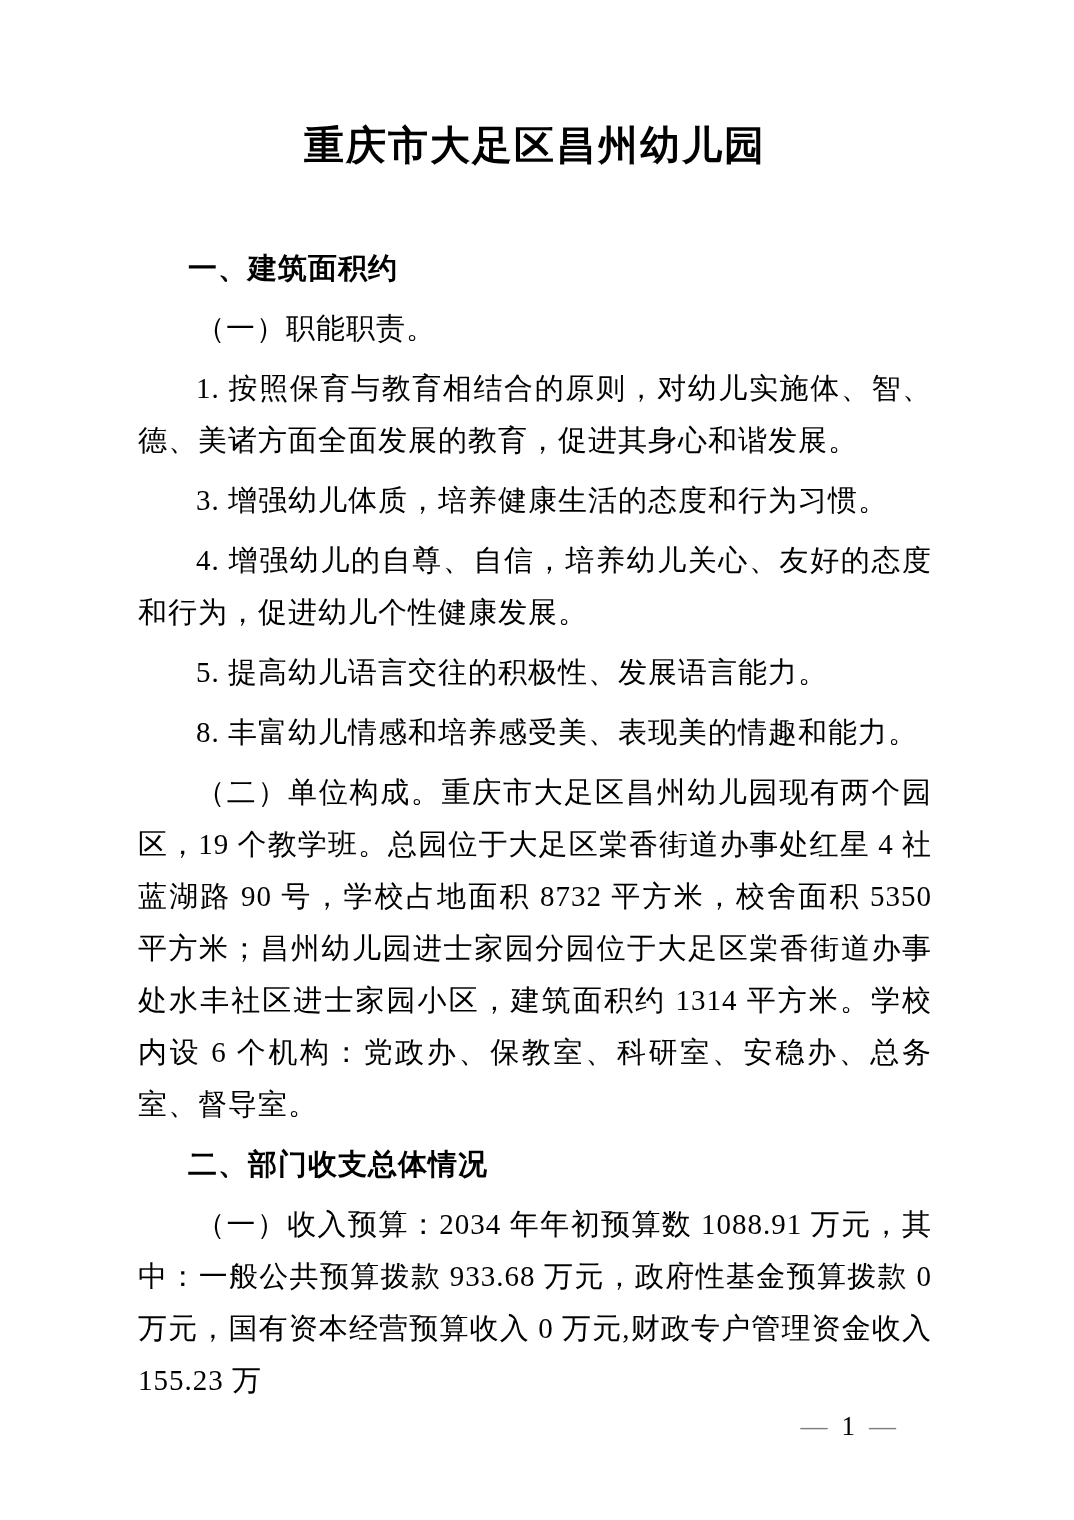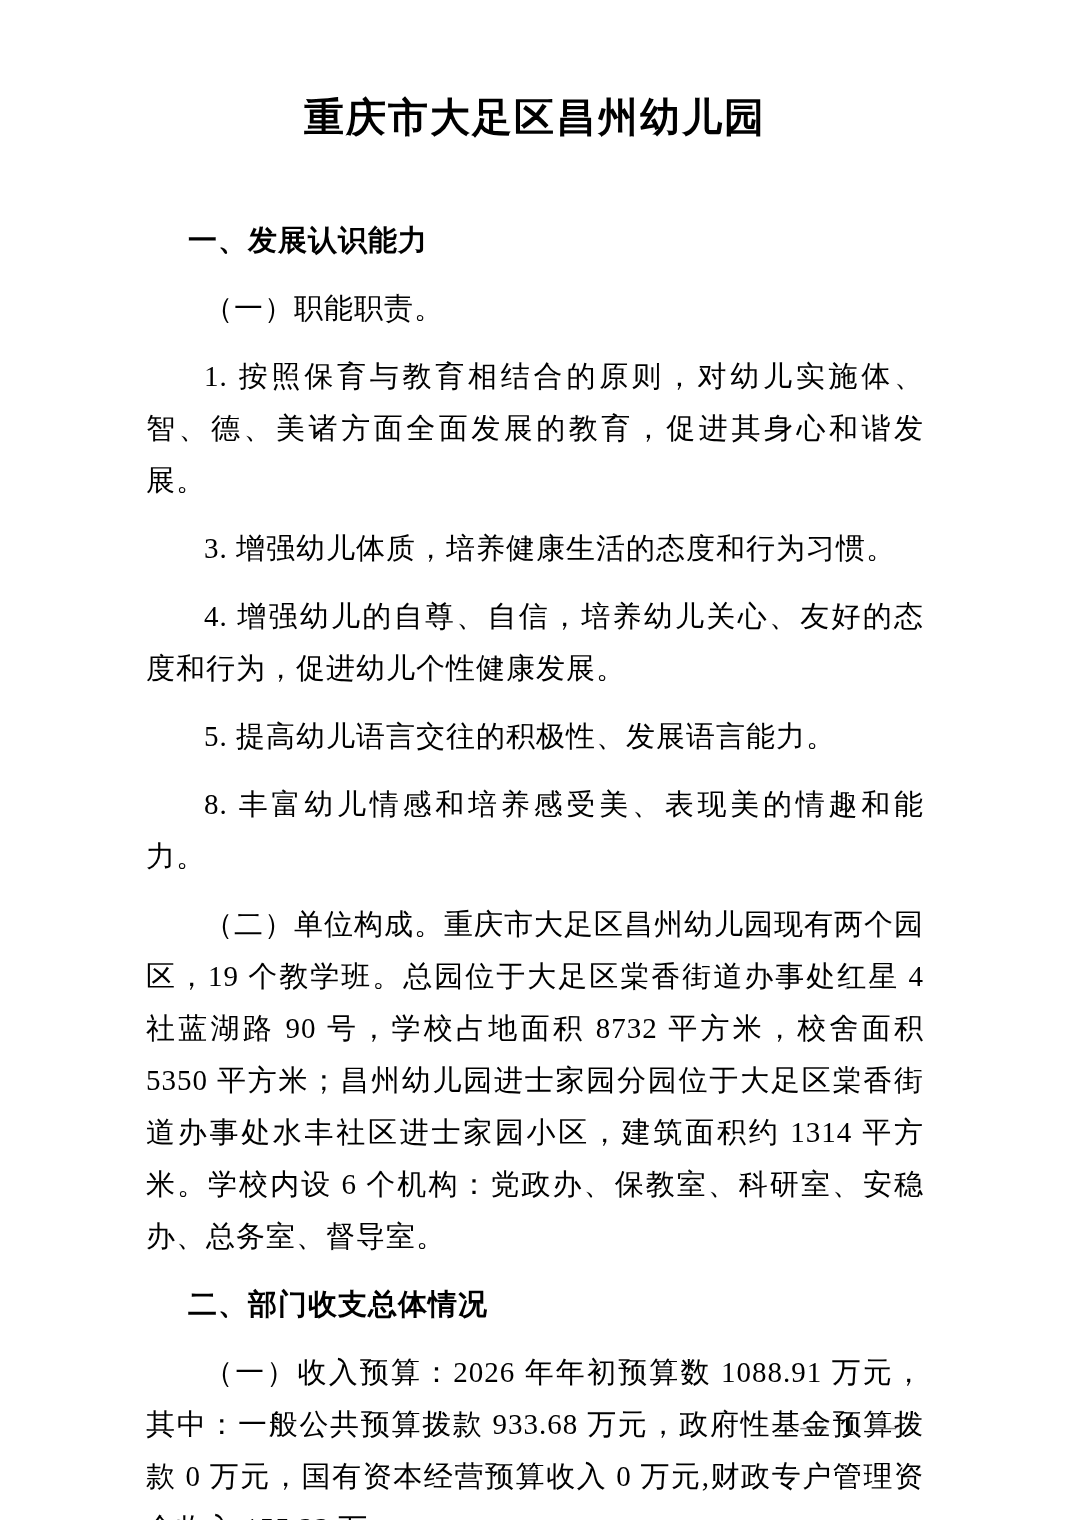--- a/index.html
+++ b/index.html
@@ -14,21 +14,21 @@
     margin: 0 auto;
     background: #ffffff;
     color: #000000;
     box-sizing: border-box;
     padding: 0 134px 0 130px;
     overflow: hidden;
     font-family: "Liberation Serif", "DejaVu Serif", serif;
   }
   .doc-title {
     margin: 0;
-    padding-top: 88px;
+    padding-top: 116px;
     text-align: center;
     font-weight: 700;
     font-size: 40px;
     line-height: 60px;
     letter-spacing: 2px;
   }
   .title-line {
     display: block;
   }
   .doc-body {
@@ -41,21 +41,21 @@
   .section-heading {
     margin: 0;
     font-family: "Liberation Sans", "DejaVu Sans", sans-serif;
     font-weight: 700;
     font-size: 29px;
     line-height: 52px;
     text-indent: 2em;
     letter-spacing: 1px;
   }
   .para {
-    margin: 16px;
+    margin: 8px;
     text-indent: 2em;
     font-family: Liberation Serif, serif;
   }
   .page-footer {
     position: absolute;
     right: 164px;
     top: 1408px;
     font-size: 27px;
     line-height: 36px;
     letter-spacing: 0;
@@ -71,40 +71,40 @@
 <body>
 
 <div class="page">
 
   <h1 class="doc-title">
     <span class="title-line">重庆市大足区昌州幼儿园</span>
   </h1>
 
   <div class="doc-body">
 
-    <h2 class="section-heading">一、发展认识能力</h2>
+    <h2 class="section-heading">一、建筑面积约</h2>
 
     <p class="para">（一）职能职责。</p>
 
     <p class="para">1. 按照保育与教育相结合的原则，对幼儿实施体、智、德、美诸方面全面发展的教育，促进其身心和谐发展。</p>
 
     <p class="para">3. 增强幼儿体质，培养健康生活的态度和行为习惯。</p>
 
 
     <p class="para">4. 增强幼儿的自尊、自信，培养幼儿关心、友好的态度和行为，促进幼儿个性健康发展。</p>
 
     <p class="para">5. 提高幼儿语言交往的积极性、发展语言能力。</p>
 
     <p class="para">8. 丰富幼儿情感和培养感受美、表现美的情趣和能力。</p>
 
     <p class="para">（二）单位构成。重庆市大足区昌州幼儿园现有两个园区，19 个教学班。总园位于大足区棠香街道办事处红星 4 社蓝湖路 90 号，学校占地面积 8732 平方米，校舍面积 5350 平方米；昌州幼儿园进士家园分园位于大足区棠香街道办事处水丰社区进士家园小区，建筑面积约 1314 平方米。学校内设 6 个机构：党政办、保教室、科研室、安稳办、总务室、督导室。</p>
 
     <h2 class="section-heading">二、部门收支总体情况</h2>
 
-    <p class="para">（一）收入预算：2026 年年初预算数 1088.91 万元，其中：一般公共预算拨款 933.68 万元，政府性基金预算拨款 0 万元，国有资本经营预算收入 0 万元,财政专户管理资金收入 155.23 万</p>
+    <p class="para">（一）收入预算：2034 年年初预算数 1088.91 万元，其中：一般公共预算拨款 933.68 万元，政府性基金预算拨款 0 万元，国有资本经营预算收入 0 万元,财政专户管理资金收入 155.23 万</p>
 
   </div>
 
   <div class="page-footer">
     <span class="dash">—</span><span>1</span><span class="dash">—</span>
   </div>
 
 </div>
 
 </body></html>

